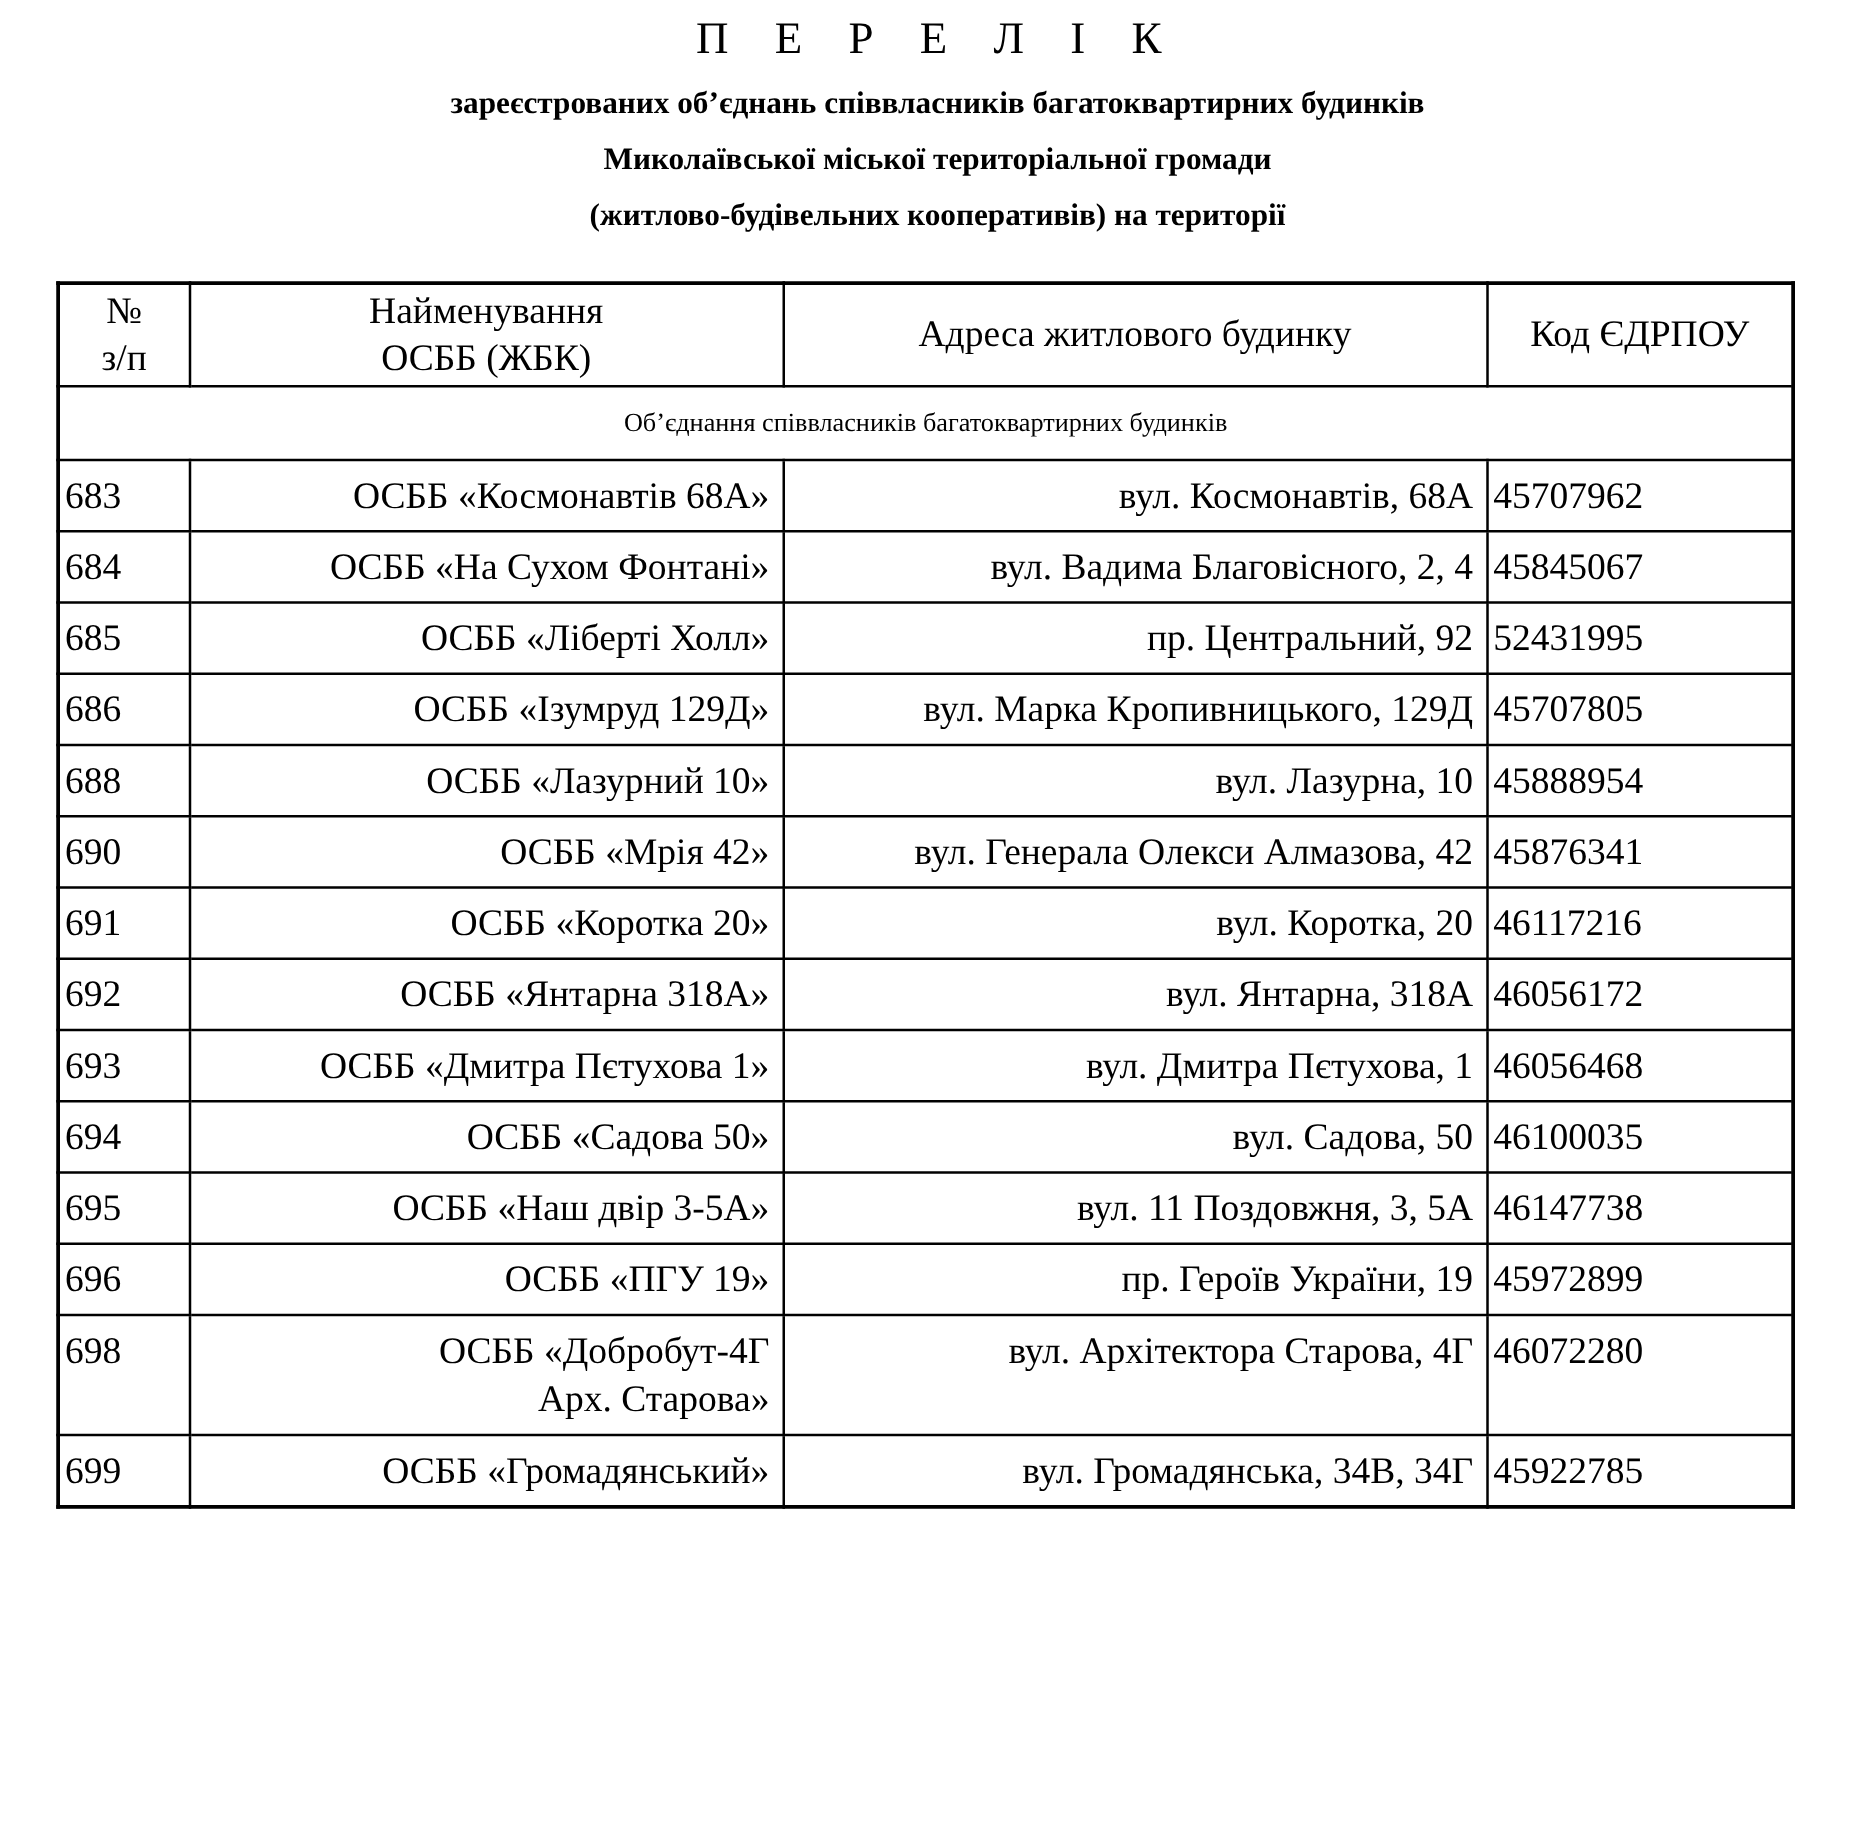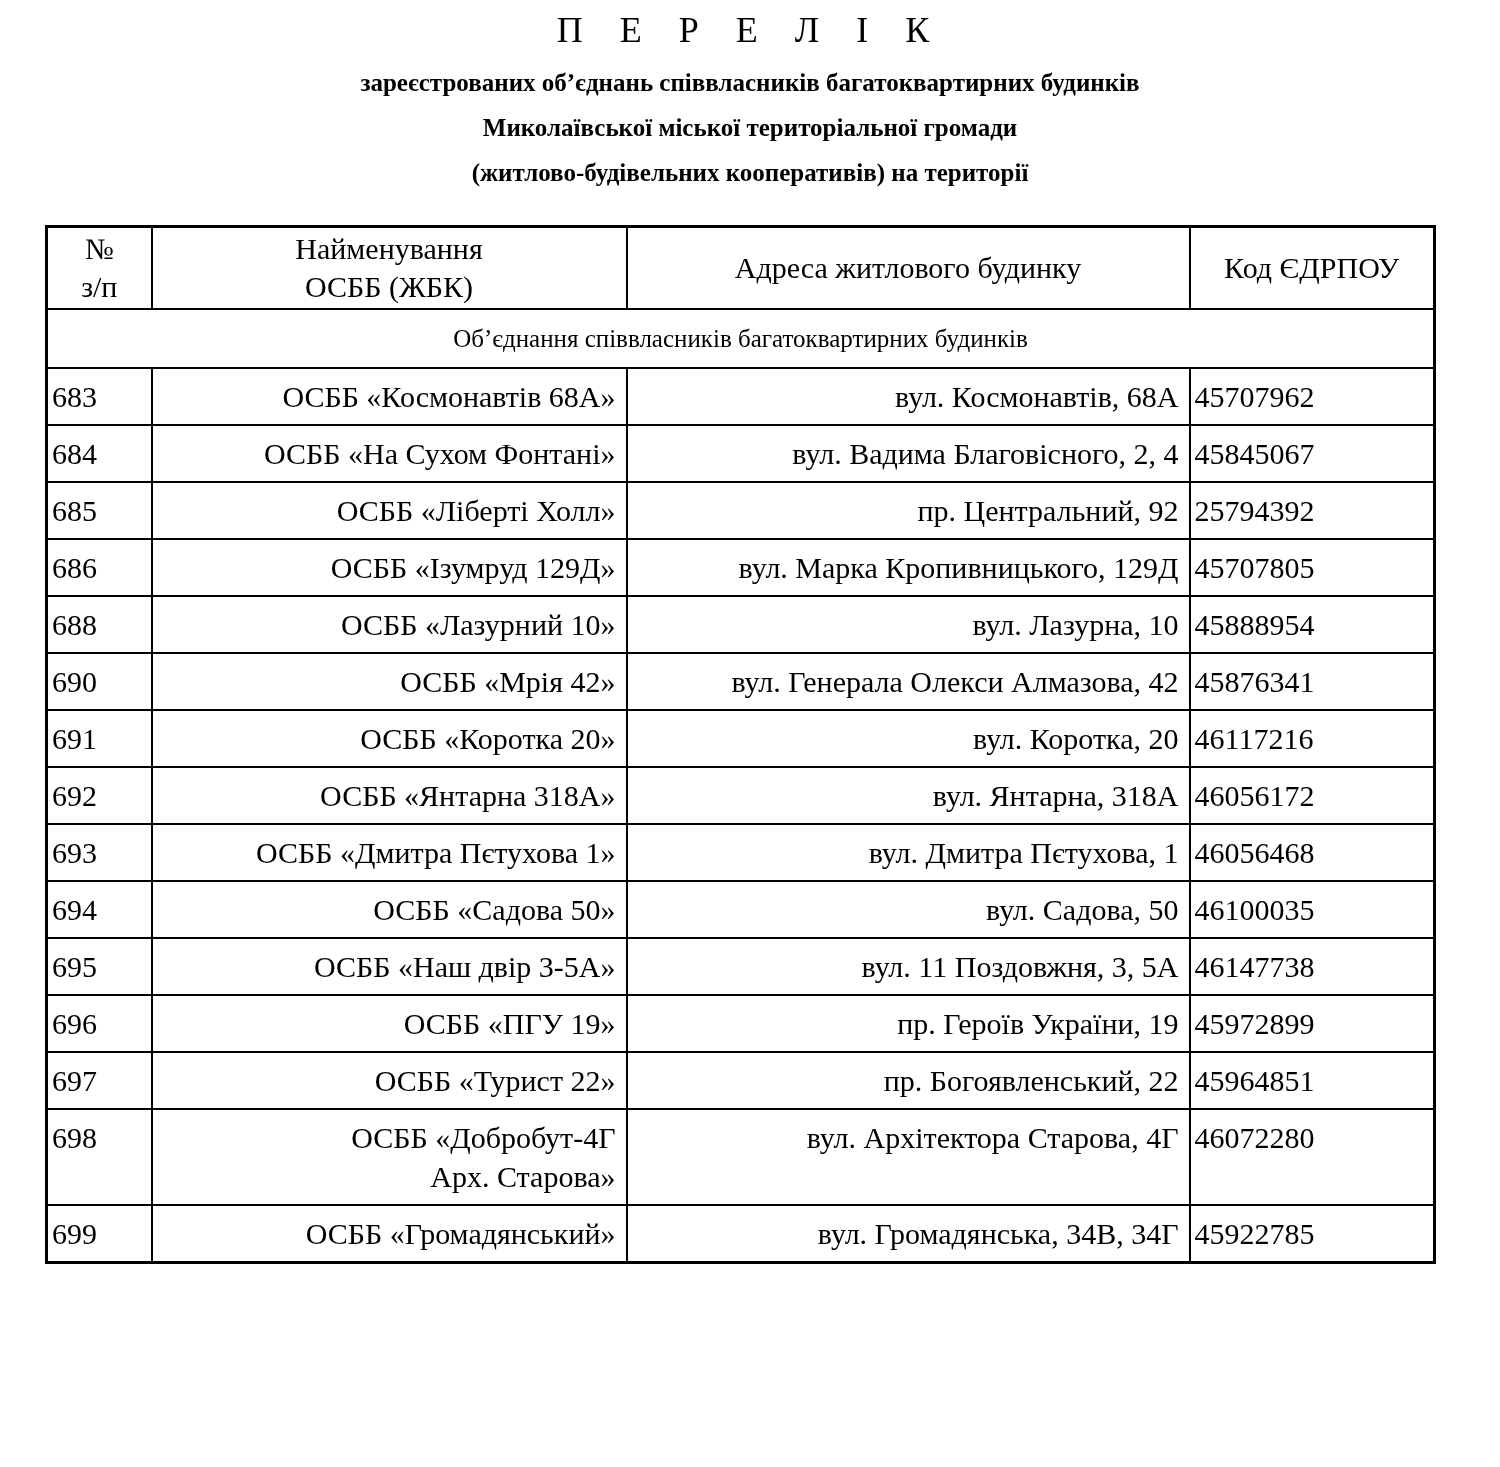--- a/index.html
+++ b/index.html
@@ -61,21 +61,21 @@
     vertical-align: top;
     padding: 8px 4px;
   }
   td.cell-name, td.cell-addr {
     text-align: right;
     vertical-align: top;
     padding: 8px 10px 8px 18px;
   }
   tr.section-row td {
     text-align: center;
-    font-size: 25px;
+    font-size: 21px;
     padding: 9px 6px;
     white-space: normal;
   }
 </style>
 </head>
 <body>
 
 <div class="page">
 
   <header class="doc-header">
@@ -118,21 +118,21 @@
     <td class="cell-num">684</td>
     <td class="cell-name">ОСББ «На Сухом Фонтані»</td>
     <td class="cell-addr">вул. Вадима Благовісного, 2, 4</td>
     <td class="cell-code">45845067</td>
   </tr>
 
   <tr>
     <td class="cell-num">685</td>
     <td class="cell-name">ОСББ «Ліберті Холл»</td>
     <td class="cell-addr">пр. Центральний, 92</td>
-    <td class="cell-code">25794392</td>
+    <td class="cell-code">52431995</td>
   </tr>
 
   <tr>
     <td class="cell-num">686</td>
     <td class="cell-name">ОСББ «Ізумруд 129Д»</td>
     <td class="cell-addr">вул. Марка Кропивницького, 129Д</td>
     <td class="cell-code">45707805</td>
   </tr>
 
 
@@ -186,26 +186,20 @@
     <td class="cell-code">46147738</td>
   </tr>
 
   <tr>
     <td class="cell-num">696</td>
     <td class="cell-name">ОСББ «ПГУ 19»</td>
     <td class="cell-addr">пр. Героїв України, 19</td>
     <td class="cell-code">45972899</td>
   </tr>
 
-  <tr>
-    <td class="cell-num">697</td>
-    <td class="cell-name">ОСББ «Турист 22»</td>
-    <td class="cell-addr">пр. Богоявленський, 22</td>
-    <td class="cell-code">45964851</td>
-  </tr>
 
   <tr>
     <td class="cell-num">698</td>
     <td class="cell-name">ОСББ «Добробут-4Г
 Арх. Старова»</td>
     <td class="cell-addr">вул. Архітектора Старова, 4Г</td>
     <td class="cell-code">46072280</td>
   </tr>
 
   <tr>

